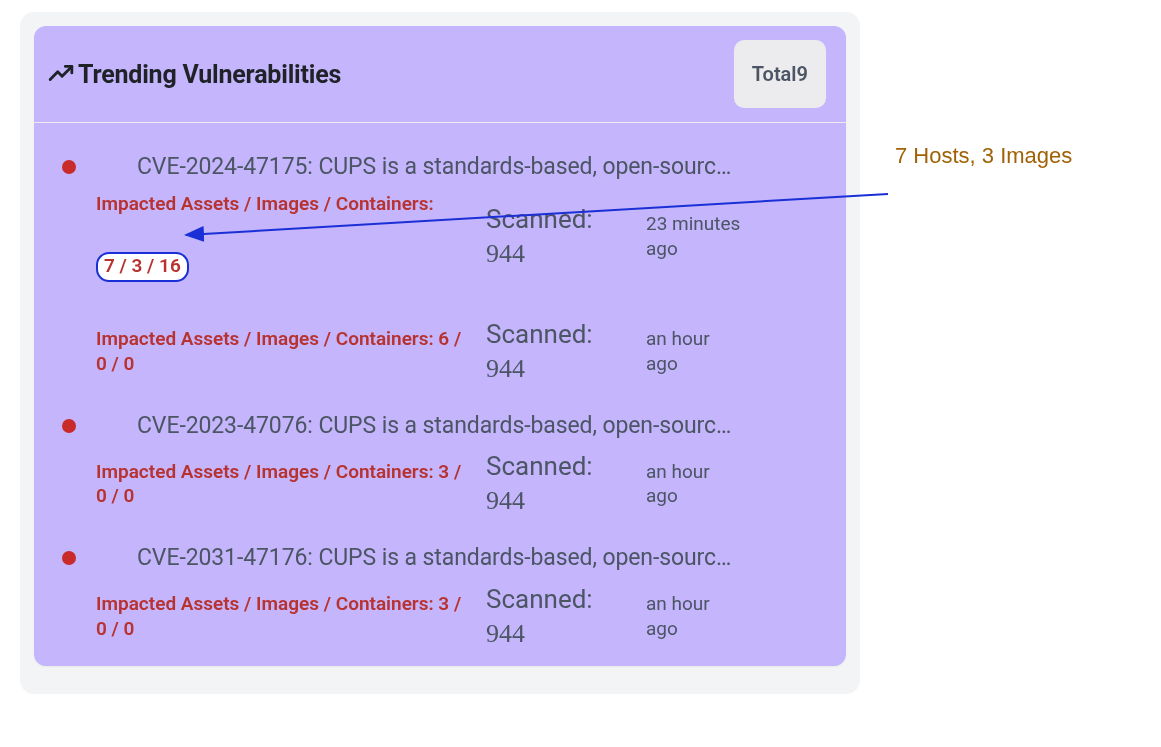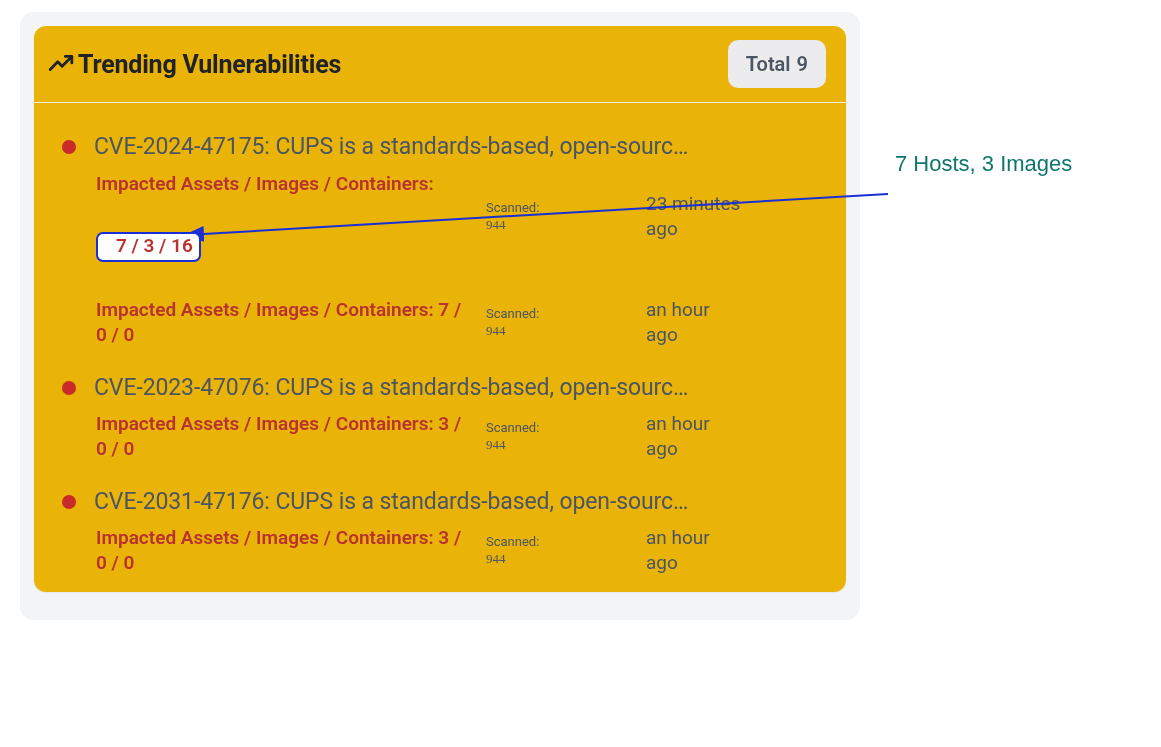--- a/index.html
+++ b/index.html
@@ -20,21 +20,21 @@
   .card-wrap {
     position: absolute;
     left: 20px;
     top: 12px;
     width: 840px;
     background: #f3f4f5;
     border-radius: 14px;
     padding: 14px 14px 28px 14px;
   }
   .card {
-    background: #eab308;
+    background: #c4b5fd;
     border-radius: 12px;
     box-shadow: 0 1px 2px rgba(0,0,0,0.05);
     overflow: hidden;
   }
   .card-header {
     display: flex;
     align-items: center;
     justify-content: space-between;
     padding: 14px 20px 14px 14px;
     border-bottom: 1px solid #ececee;
@@ -56,24 +56,23 @@
     font-size: 25px;
     font-weight: 700;
     color: #1f2328;
     letter-spacing: -0.2px;
   }
   .total-badge {
     background: #ececee;
     color: #4b5563;
     font-weight: 600;
     font-size: 20px;
-    padding: 12px 18px;
+    padding: 22px 18px;
     border-radius: 10px;
     display: inline-flex;
-    gap: 6px;
   }
   .vuln-list {
     padding: 12px 18px 8px 18px;
   }
   .vuln-item {
     padding: 18px 6px 8px 6px;
   }
   .vuln-row1 {
     display: flex;
     align-items: center;
@@ -89,20 +88,21 @@
   }
   .vuln-title {
     color: #4b5563;
     font-size: 23px;
     line-height: 1.25;
     letter-spacing: -0.1px;
     white-space: nowrap;
     overflow: hidden;
     text-overflow: ellipsis;
     flex: 1 1 auto;
+    margin-left: 43px;
   }
   .vuln-row2 {
     display: flex;
     margin-top: 10px;
     padding-left: 38px;
     gap: 20px;
     align-items: center;
   }
   .impacted {
     color: #b8322f;
@@ -112,48 +112,48 @@
     flex: 0 0 370px;
   }
   .impacted-label { }
   .impacted-counts {
     display: inline-block;
     padding: 0 4px;
     white-space: nowrap;
   }
   .impacted-counts.boxed {
     border: 2.5px solid #1a2fd6;
-    border-radius: 7px;
-    padding: 0px 6px 1px 18px;
+    border-radius: 13px;
+    padding: 0px 6px 1px 6px;
     position: relative;
     z-index: 2;
     background: #fff;
     margin-top: 36px;
   }
   .scanned {
     color: #4b5563;
-    font-size: 13px;
+    font-size: 26px;
     line-height: 1.3;
     flex: 0 0 140px;
   }
   .scanned-label { display: block; }
   .scanned-val { display: block; font-family: Liberation Serif, serif; }
   .time {
     color: #4b5563;
     font-size: 19px;
     line-height: 1.3;
     flex: 0 0 140px;
   }
 
   
   .annotation {
     position: absolute;
     left: 895px;
-    top: 150px;
-    color: #0f766e;
+    top: 142px;
+    color: #a16207;
     font-size: 22px;
     line-height: 1.28;
     font-family: Arial, Helvetica, sans-serif;
     width: 250px;
   }
   .arrow-svg {
     position: absolute;
     pointer-events: none;
     z-index: 1;
   }
@@ -196,21 +196,21 @@
                 <span class="scanned-val">944</span>
               </div>
               <div class="time">
                 <span style="display: block;">23 minutes</span>
                 <span style="display: block;">ago</span>
               </div>
             </div>
           </div>
           <div class="vuln-item">
             <div class="vuln-row2">
-              <div class="impacted"><span class="impacted-label">Impacted Assets / Images / Containers: 7 /</span><br><span class="impacted-counts" style="padding-left: 0px;">0 / 0</span></div>
+              <div class="impacted"><span class="impacted-label">Impacted Assets / Images / Containers: 6 /</span><br><span class="impacted-counts" style="padding-left: 0px;">0 / 0</span></div>
               <div class="scanned">
                 <span class="scanned-label">Scanned:</span>
                 <span class="scanned-val">944</span>
               </div>
               <div class="time">
                 <span style="display: block;">an hour</span>
                 <span style="display: block;">ago</span>
               </div>
             </div>
           </div>

